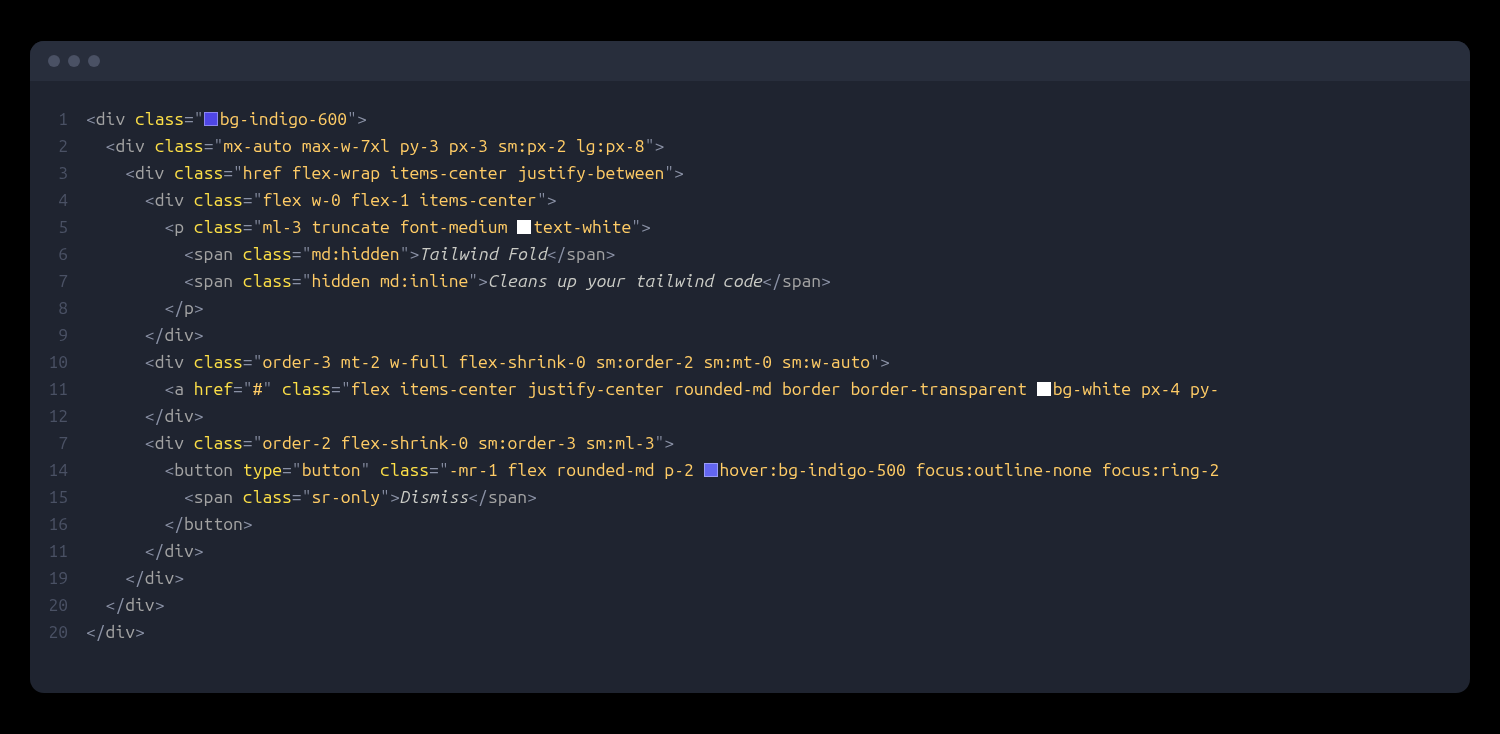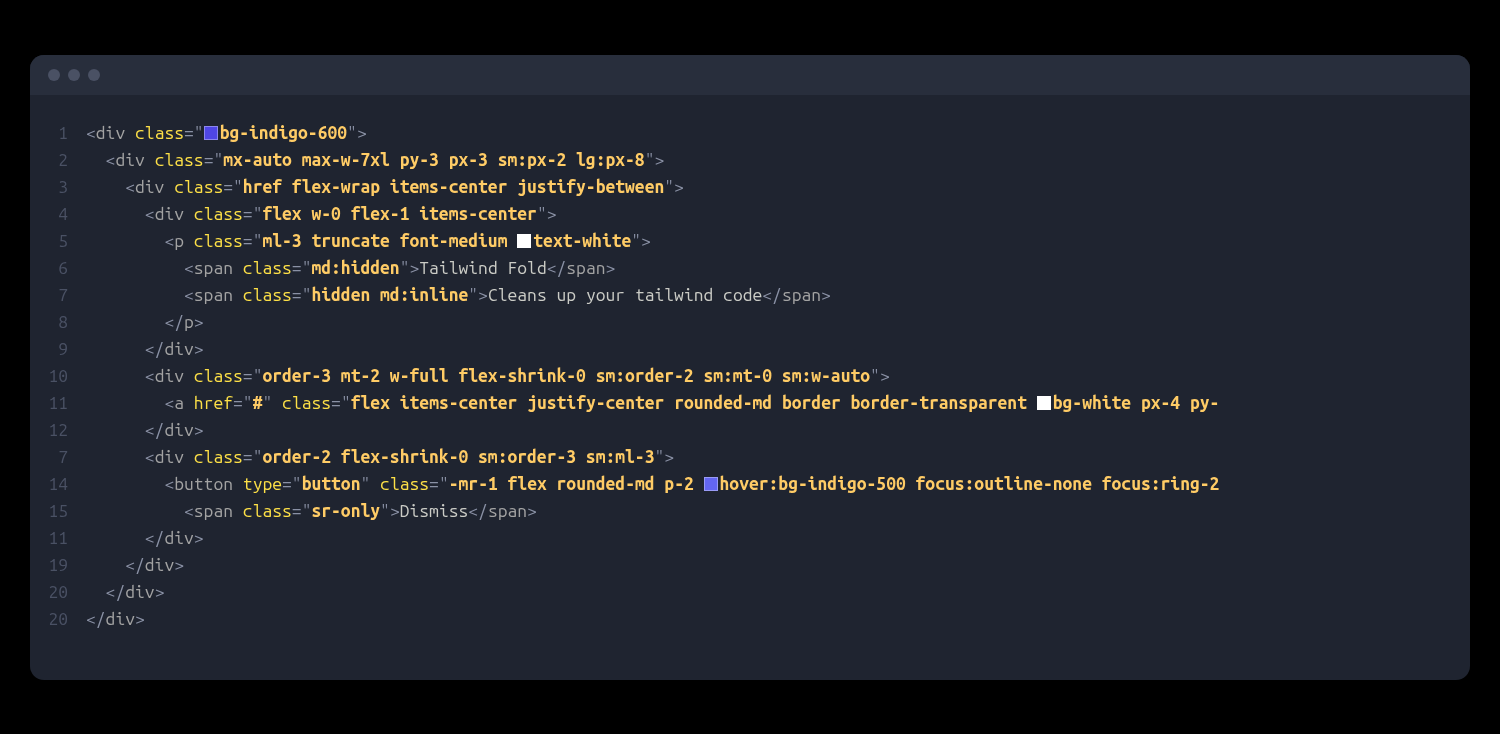--- a/index.html
+++ b/index.html
@@ -52,22 +52,22 @@
     user-select: none;
   }
   .code {
     color: #cbccc6;
     white-space: pre;
   }
   .punct   { color: #8a91a5; }
   .tag     { color: #a3a3a3; }
   .attr    { color: #fde047; }
   .eq      { color: #8a91a5; }
-  .str     { color: #ffcc66; font-weight: bold; }
-  .text    { color: #cbccc6; }
+  .str     { color: #ffcc66; }
+  .text    { color: #cbccc6; font-style: italic; }
   .swatch {
     display: inline-block;
     width: 14px;
     height: 14px;
     border: 1px solid rgba(255,255,255,0.35);
     vertical-align: -1px;
     margin-right: 2px;
   }
   .sw-indigo600 { background: #4f46e5; }
   .sw-white     { background: #ffffff; }
@@ -91,18 +91,19 @@
       <div class="line"><span class="gutter">6</span><span class="code">          <span class="punct">&lt;</span><span class="tag">span</span><span class="text"> </span><span class="attr">class</span><span class="eq">=</span><span class="punct">"</span><span class="str">md:hidden</span><span class="punct">"</span><span class="punct">&gt;</span><span class="text">Tailwind Fold</span><span class="punct">&lt;/</span><span class="tag">span</span><span class="punct">&gt;</span></span></div>
       <div class="line"><span class="gutter">7</span><span class="code">          <span class="punct">&lt;</span><span class="tag">span</span><span class="text"> </span><span class="attr">class</span><span class="eq">=</span><span class="punct">"</span><span class="str">hidden md:inline</span><span class="punct">"</span><span class="punct">&gt;</span><span class="text">Cleans up your tailwind code</span><span class="punct">&lt;/</span><span class="tag">span</span><span class="punct">&gt;</span></span></div>
       <div class="line"><span class="gutter">8</span><span class="code">        <span class="punct">&lt;/</span><span class="tag">p</span><span class="punct">&gt;</span></span></div>
       <div class="line"><span class="gutter">9</span><span class="code">      <span class="punct">&lt;/</span><span class="tag">div</span><span class="punct">&gt;</span></span></div>
       <div class="line"><span class="gutter">10</span><span class="code">      <span class="punct">&lt;</span><span class="tag">div</span><span class="text"> </span><span class="attr">class</span><span class="eq">=</span><span class="punct">"</span><span class="str">order-3 mt-2 w-full flex-shrink-0 sm:order-2 sm:mt-0 sm:w-auto</span><span class="punct">"</span><span class="punct">&gt;</span></span></div>
       <div class="line"><span class="gutter">11</span><span class="code">        <span class="punct">&lt;</span><span class="tag">a</span><span class="text"> </span><span class="attr">href</span><span class="eq">=</span><span class="punct">"</span><span class="str">#</span><span class="punct">"</span><span class="text"> </span><span class="attr">class</span><span class="eq">=</span><span class="punct">"</span><span class="str">flex items-center justify-center rounded-md border border-transparent </span><span class="swatch sw-white"></span><span class="str">bg-white px-4 py-</span></span></div>
       <div class="line"><span class="gutter">12</span><span class="code">      <span class="punct">&lt;/</span><span class="tag">div</span><span class="punct">&gt;</span></span></div>
       <div class="line"><span class="gutter">7</span><span class="code">      <span class="punct">&lt;</span><span class="tag">div</span><span class="text"> </span><span class="attr">class</span><span class="eq">=</span><span class="punct">"</span><span class="str">order-2 flex-shrink-0 sm:order-3 sm:ml-3</span><span class="punct">"</span><span class="punct">&gt;</span></span></div>
       <div class="line"><span class="gutter">14</span><span class="code">        <span class="punct">&lt;</span><span class="tag">button</span><span class="text"> </span><span class="attr">type</span><span class="eq">=</span><span class="punct">"</span><span class="str">button</span><span class="punct">"</span><span class="text"> </span><span class="attr">class</span><span class="eq">=</span><span class="punct">"</span><span class="str">-mr-1 flex rounded-md p-2 </span><span class="swatch sw-indigo500"></span><span class="str">hover:bg-indigo-500 focus:outline-none focus:ring-2</span></span></div>
       <div class="line"><span class="gutter">15</span><span class="code">          <span class="punct">&lt;</span><span class="tag">span</span><span class="text"> </span><span class="attr">class</span><span class="eq">=</span><span class="punct">"</span><span class="str">sr-only</span><span class="punct">"</span><span class="punct">&gt;</span><span class="text">Dismiss</span><span class="punct">&lt;/</span><span class="tag">span</span><span class="punct">&gt;</span></span></div>
+      <div class="line"><span class="gutter">16</span><span class="code">        <span class="punct">&lt;/</span><span class="tag">button</span><span class="punct">&gt;</span></span></div>
       <div class="line"><span class="gutter">11</span><span class="code">      <span class="punct">&lt;/</span><span class="tag">div</span><span class="punct">&gt;</span></span></div>
       <div class="line"><span class="gutter">19</span><span class="code">    <span class="punct">&lt;/</span><span class="tag">div</span><span class="punct">&gt;</span></span></div>
       <div class="line"><span class="gutter">20</span><span class="code">  <span class="punct">&lt;/</span><span class="tag">div</span><span class="punct">&gt;</span></span></div>
       <div class="line"><span class="gutter">20</span><span class="code"><span class="punct">&lt;/</span><span class="tag">div</span><span class="punct">&gt;</span></span></div>
     </div>
 </div>
 
 </body></html>

